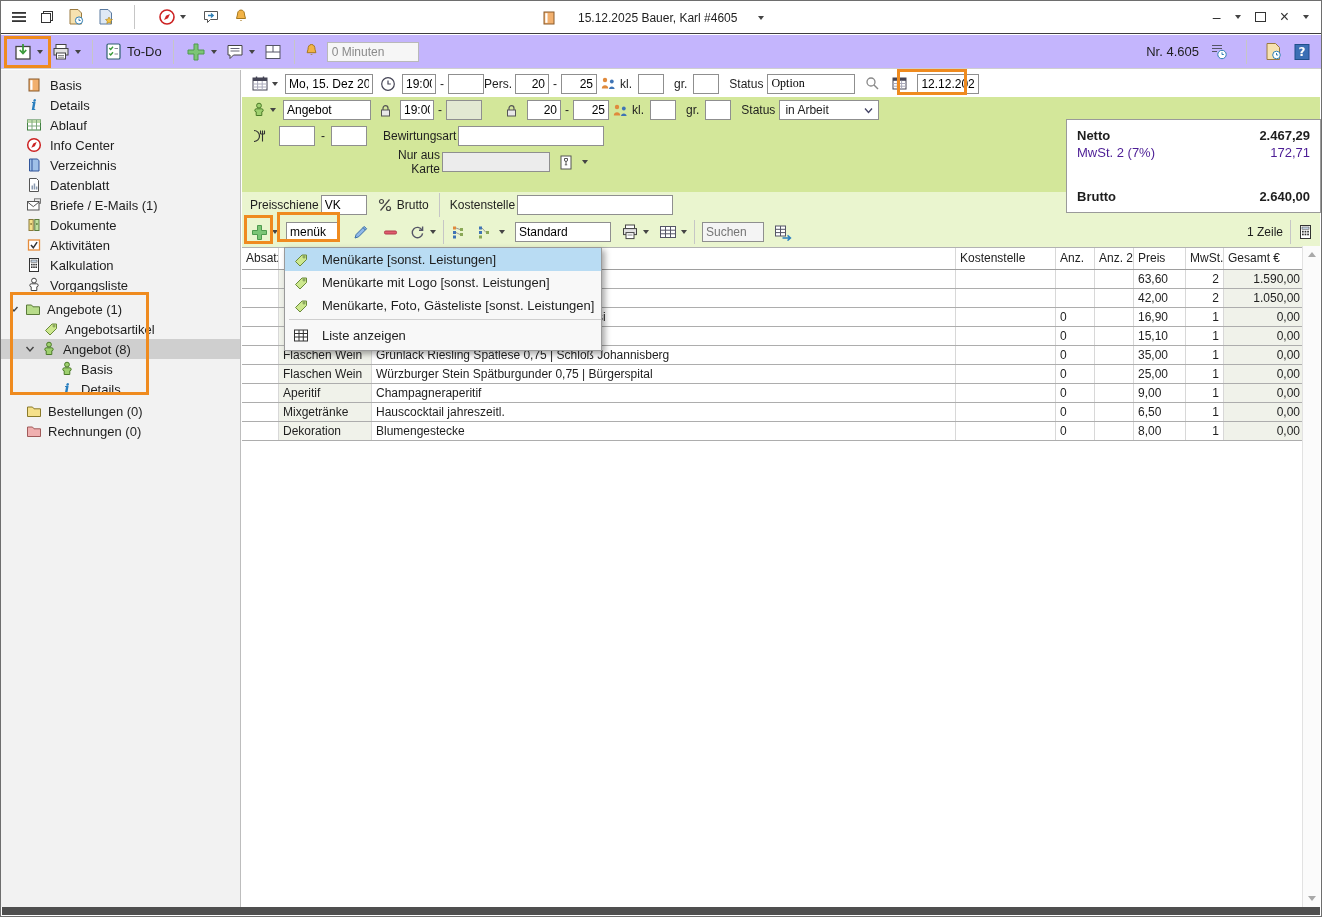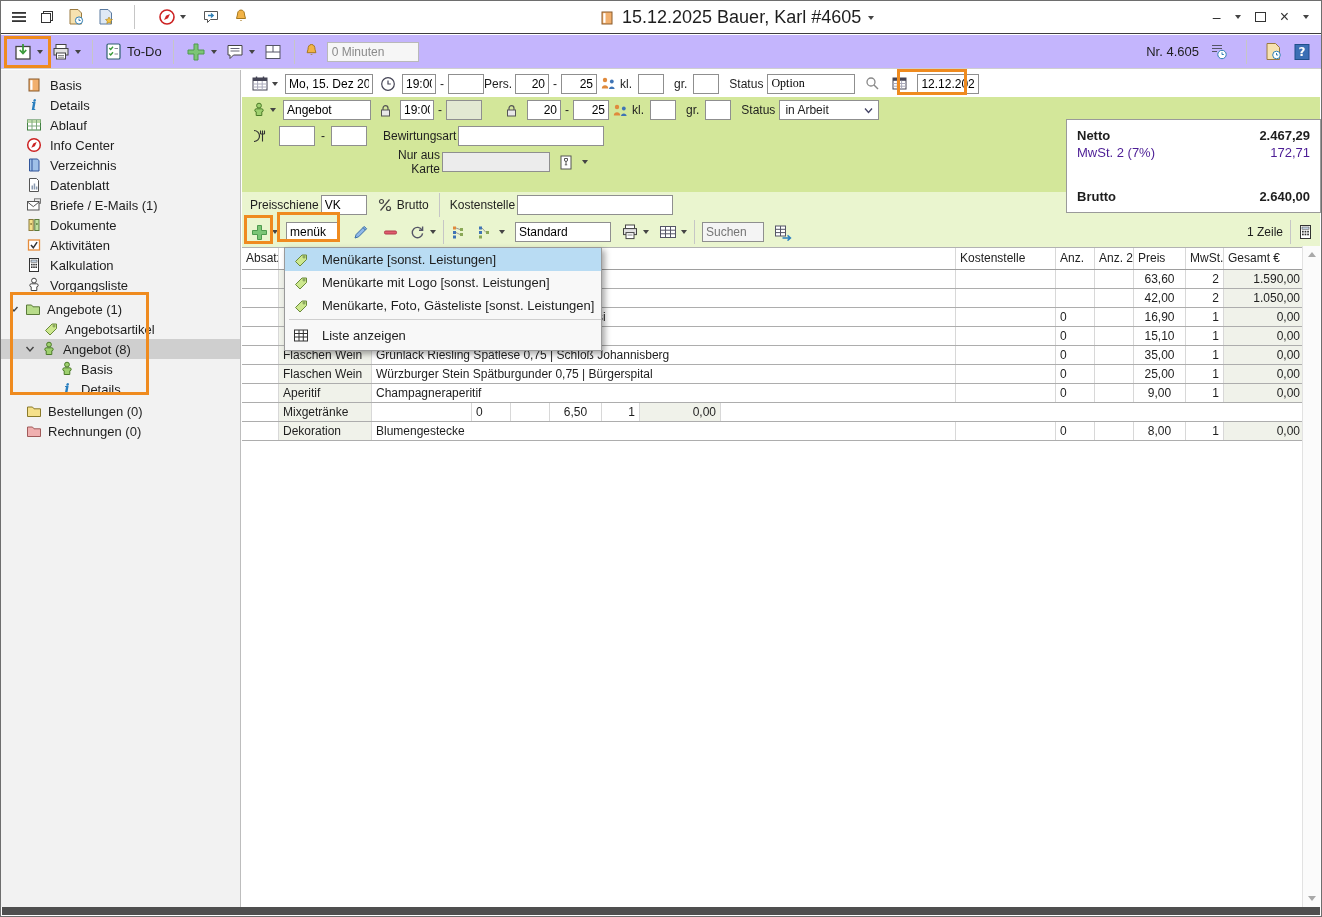--- a/index.html
+++ b/index.html
@@ -7,21 +7,21 @@
     --selection-blue:#b9dcf3; --tree-selected:#cfcfcf; --plus-green:#6cbb68;
   }
   *{box-sizing:border-box}
   html,body{margin:0;padding:0}
   body{font-family:"Liberation Sans",sans-serif;font-size:12px;color:#1e1e1e;background:#888}
   .window{position:relative;width:1322px;height:917px;background:#fff;border:1px solid #6e6e6e;overflow:hidden}
 
   
   .titlebar{position:absolute;left:0;top:0;right:0;height:33px;background:#fff;border-bottom:1px solid #3d3d3d;display:flex;align-items:center}
   .tb-left{display:flex;align-items:center;gap:12px;padding-left:10px}
-  .tb-center{position:absolute;left:598px;top:0;height:33px;display:flex;align-items:center;gap:7px;font-size:18px}
+  .tb-center{position:absolute;left:540px;top:0;height:33px;display:flex;align-items:center;gap:21px;font-size:12px}
   .tb-right{margin-left:auto;display:flex;align-items:center;gap:14px;padding-right:12px;color:#333}
   .winbtn{font-size:14px;color:#333;line-height:1}
   .restore{display:inline-block;width:11px;height:10px;border:1px solid #333}
 
   
   .toolbar{position:absolute;left:0;top:34px;right:0;height:34px;background:#c4b5fd;border-bottom:1px solid #cfcfcf;display:flex;align-items:center}
   .tbtn{display:flex;align-items:center;gap:4px;padding:2px 4px}
   .vsep{width:1px;height:24px;background:#c6c6c6;margin:0 7px;flex:0 0 1px}
   .dd{width:0;height:0;border-left:3.5px solid transparent;border-right:3.5px solid transparent;border-top:4px solid #444;display:inline-block}
   .minutes{width:92px;height:20px;border:1px solid #b9b9b9;background:#f6f6f6;color:#8a8a8a;font:inherit;padding:0 4px}
@@ -55,21 +55,21 @@
   .t-bold{font-weight:bold}
   .t-sp{flex:1}
 
   
   .grid{border-top:1px solid #b2b2b2}
   .trow{display:flex;height:19px;border-bottom:1px solid #adadad;background:#fff}
   .thead{height:22px;border-bottom:1px solid #9e9e9e;font-size:12px;color:#222}
   .cell{border-right:1px solid #d8d8d8;padding:0 4px;overflow:hidden;white-space:nowrap;line-height:18px}
   .thead .cell{line-height:21px}
   .c-abs{width:37px}.c-cat{width:93px}.c-desc{width:584px}.c-kost{width:100px}
-  .c-anz{width:39px}.c-anz2{width:39px}.c-preis{width:52px;text-align:center}
+  .c-anz{width:39px}.c-anz2{width:39px}.c-preis{width:52px;text-align:left}
   .c-mwst{width:38px;text-align:right}.c-ges{width:81px;text-align:right}
   .thead .c-preis,.thead .c-mwst,.thead .c-ges{text-align:left}
   .ro{background:#f0f2ea}
   .frag{padding-left:225px}
 
   
   .vscroll{position:absolute;right:0;top:176px;width:18px;height:663px;background:#fbfbfb;border-left:1px solid #e2e2e2}
   .arr-up,.arr-dn{position:absolute;left:5px;width:0;height:0;border-left:4px solid transparent;border-right:4px solid transparent}
   .arr-up{top:6px;border-bottom:5px solid #a9a9a9}
   .arr-dn{bottom:8px;border-top:5px solid #a9a9a9}
@@ -698,20 +698,21 @@
         <div class="cell c-kost"></div>
         <div class="cell c-anz">0</div>
         <div class="cell c-anz2"></div>
         <div class="cell c-preis">9,00</div>
         <div class="cell c-mwst">1</div>
         <div class="cell c-ges ro">0,00</div>
       </div>
         <div class="trow">
         <div class="cell c-abs"></div>
         <div class="cell c-cat ro">Mixgetränke</div>
+        <div class="cell c-desc">Hauscocktail jahreszeitl.</div>
         <div class="cell c-kost"></div>
         <div class="cell c-anz">0</div>
         <div class="cell c-anz2"></div>
         <div class="cell c-preis">6,50</div>
         <div class="cell c-mwst">1</div>
         <div class="cell c-ges ro">0,00</div>
       </div>
         <div class="trow">
         <div class="cell c-abs"></div>
         <div class="cell c-cat ro">Dekoration</div>

